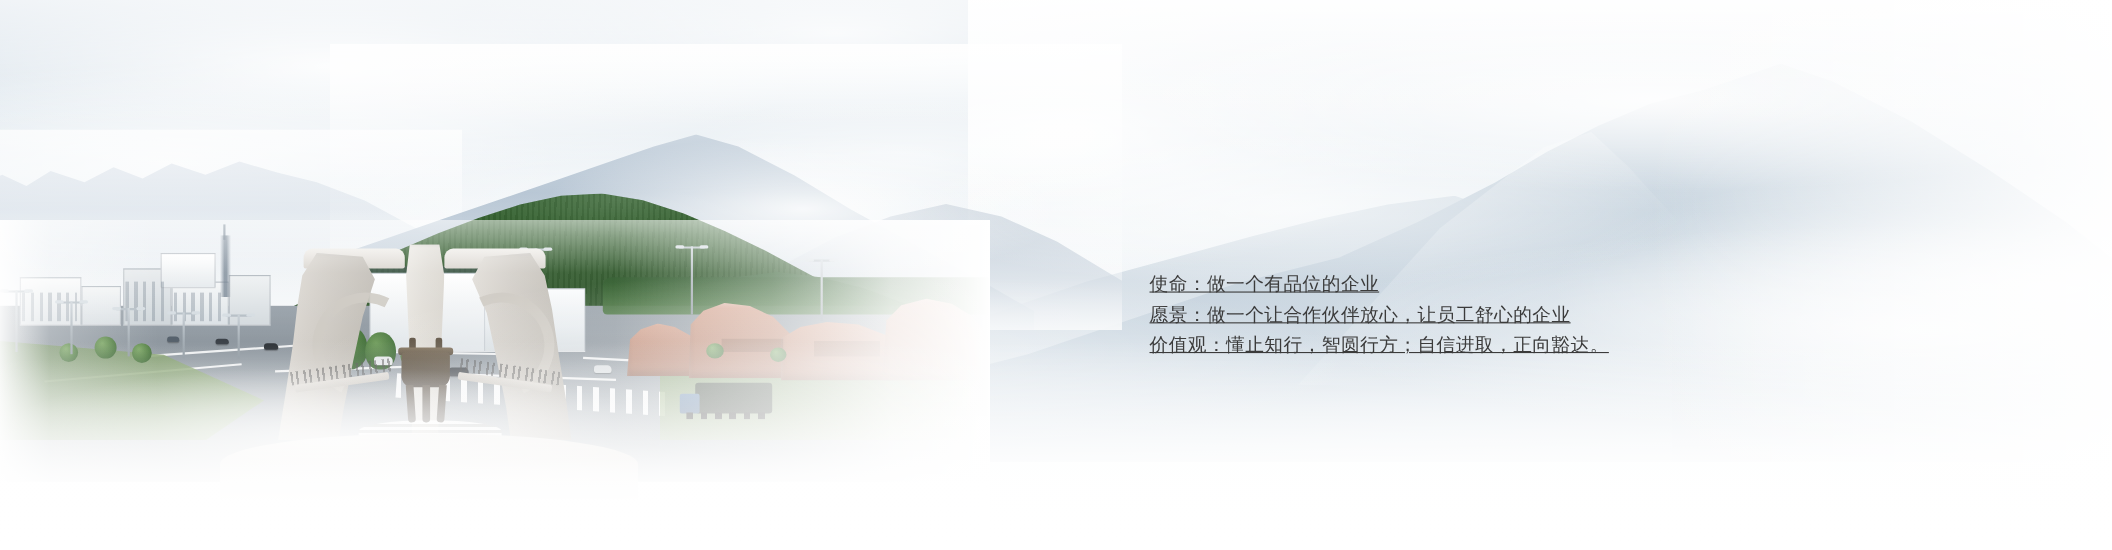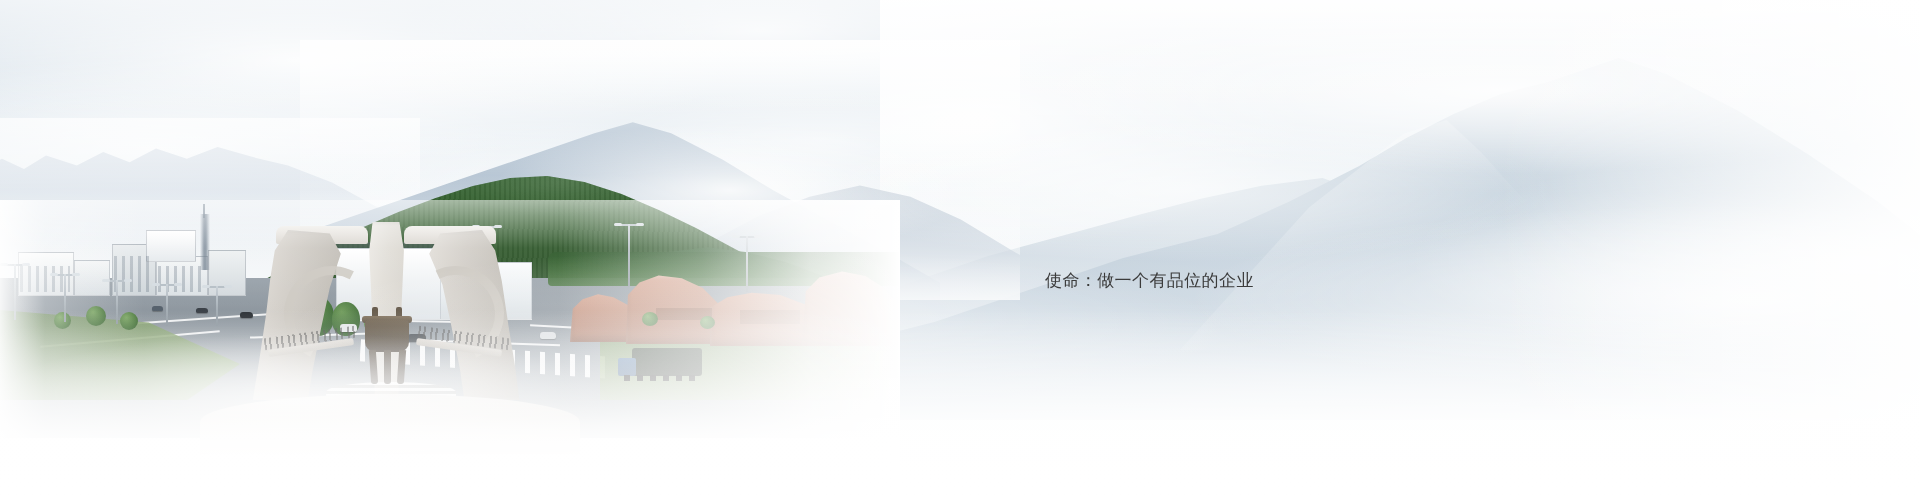--- a/index.html
+++ b/index.html
@@ -520,27 +520,28 @@
     margin-top: 20px;
     font-family: "DejaVu Sans", "Liberation Sans", sans-serif;
     font-size: 45px;
     color: #1e4088;
     font-weight: 400;
     letter-spacing: 2px;
     line-height: 1.18;
     white-space: nowrap;
   }
   .body-lines {
-    margin-top: 45px;
+    margin-top: 24px;
     font-family: "DejaVu Sans", "Liberation Sans", sans-serif;
     font-size: 17px;
     color: #3b3b3b;
     line-height: 1.63;
     letter-spacing: 0.4px;
     white-space: nowrap;
+    text-decoration: underline;
   }
   .body-lines > div { margin: 0; padding: 0; }
 </style>
 </head>
 <body>
 
 <div class="banner">
 
   <div class="sky-base"></div>
   <div class="sky-clouds"></div>
@@ -711,16 +712,18 @@
   <div class="fog-wisps"></div>
   <div class="fog-top"></div>
   <div class="fog-lower"></div>
   <div class="vignette-right"></div>
 
   <div class="text-block">
 
 
     <div class="body-lines">
       <div>使命：做一个有品位的企业</div>
+      <div>愿景：做一个让合作伙伴放心，让员工舒心的企业</div>
+      <div>价值观：懂止知行，智圆行方；自信进取，正向豁达。</div>
     </div>
   </div>
 
 </div>
 
 </body></html>

